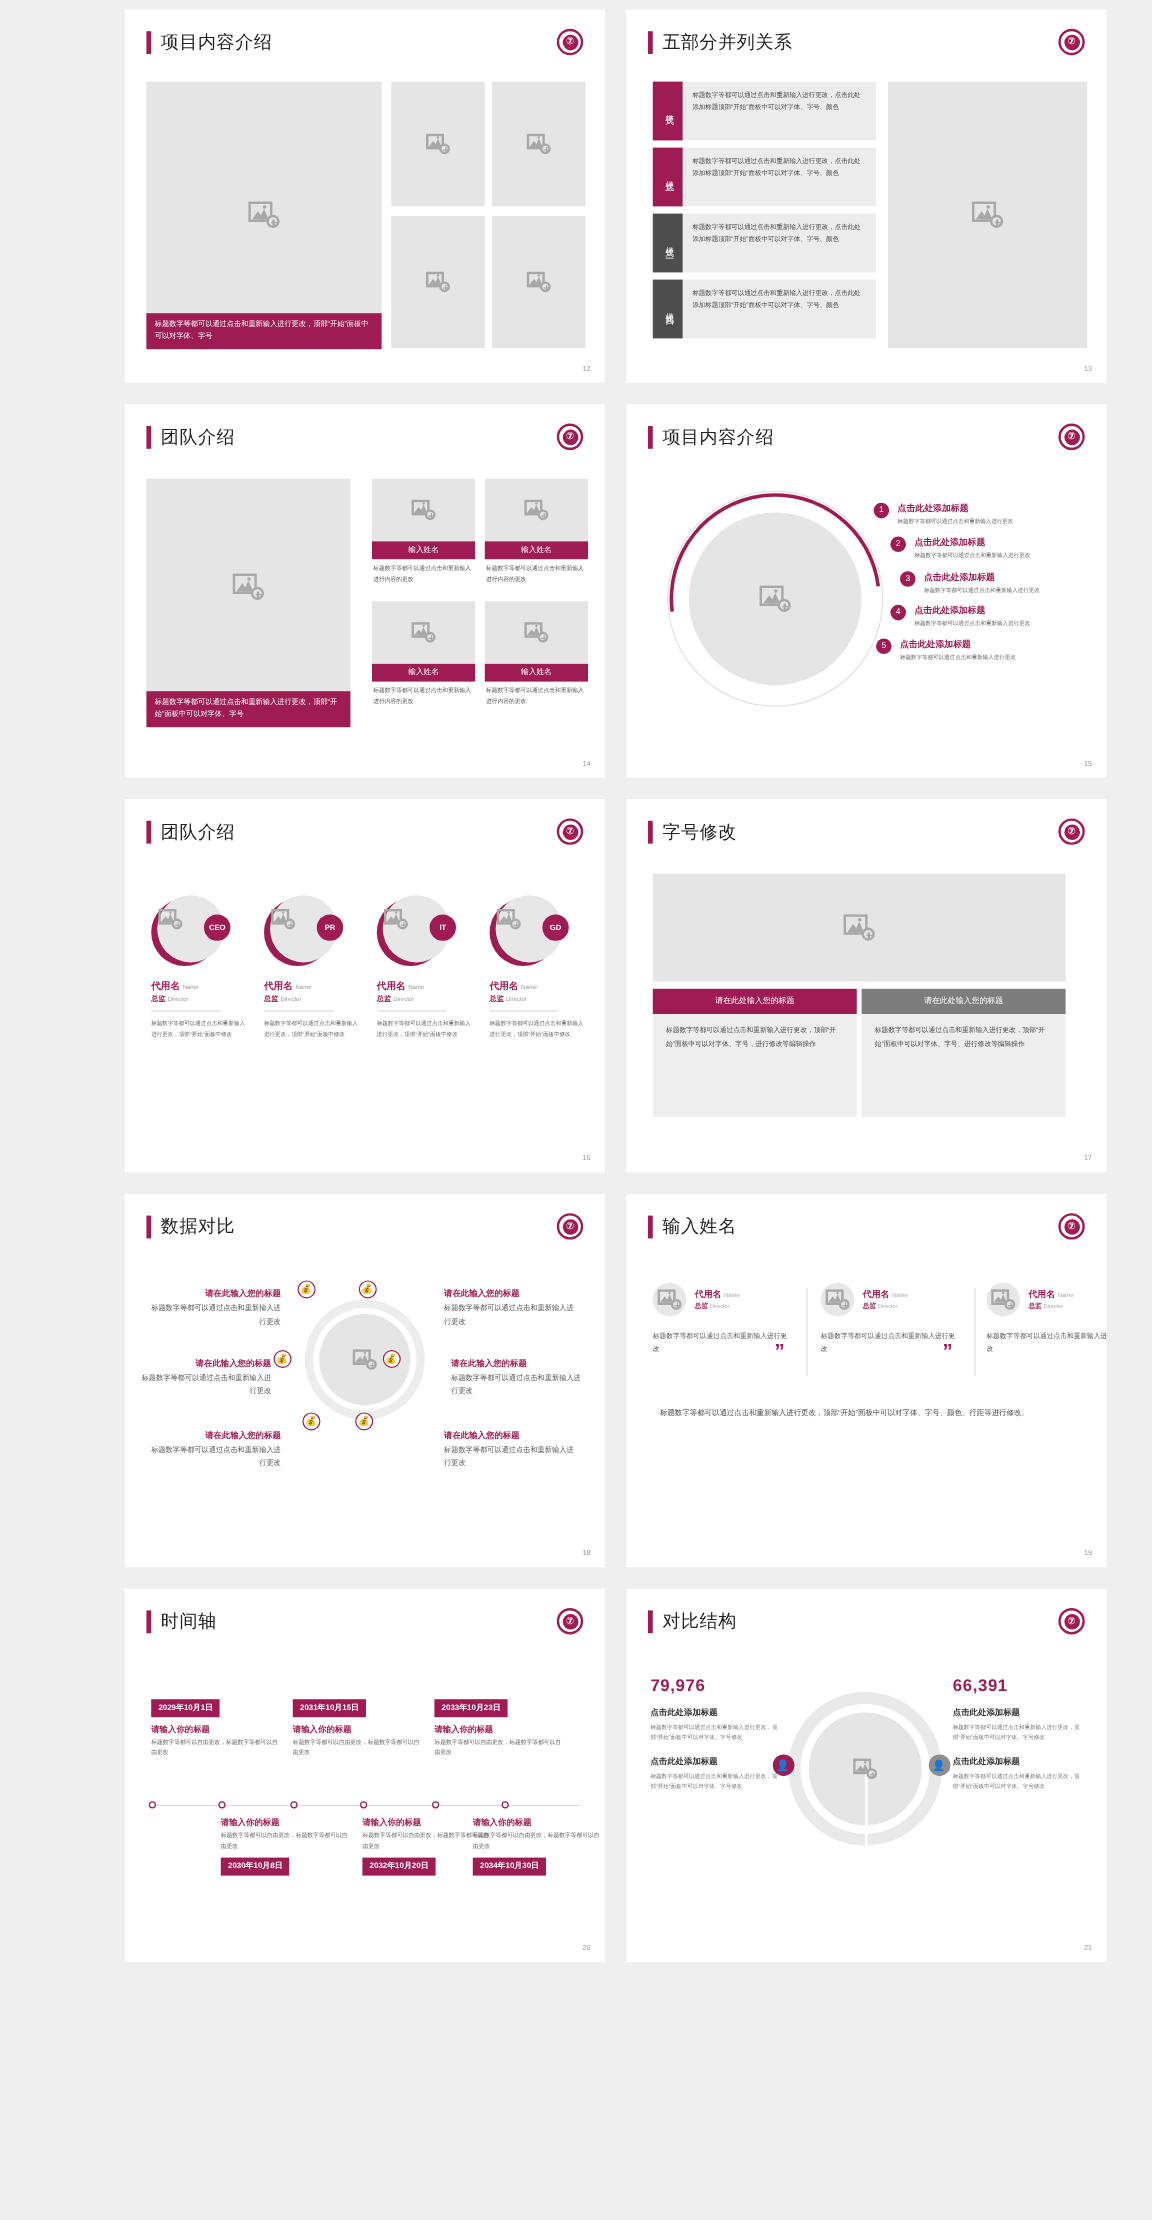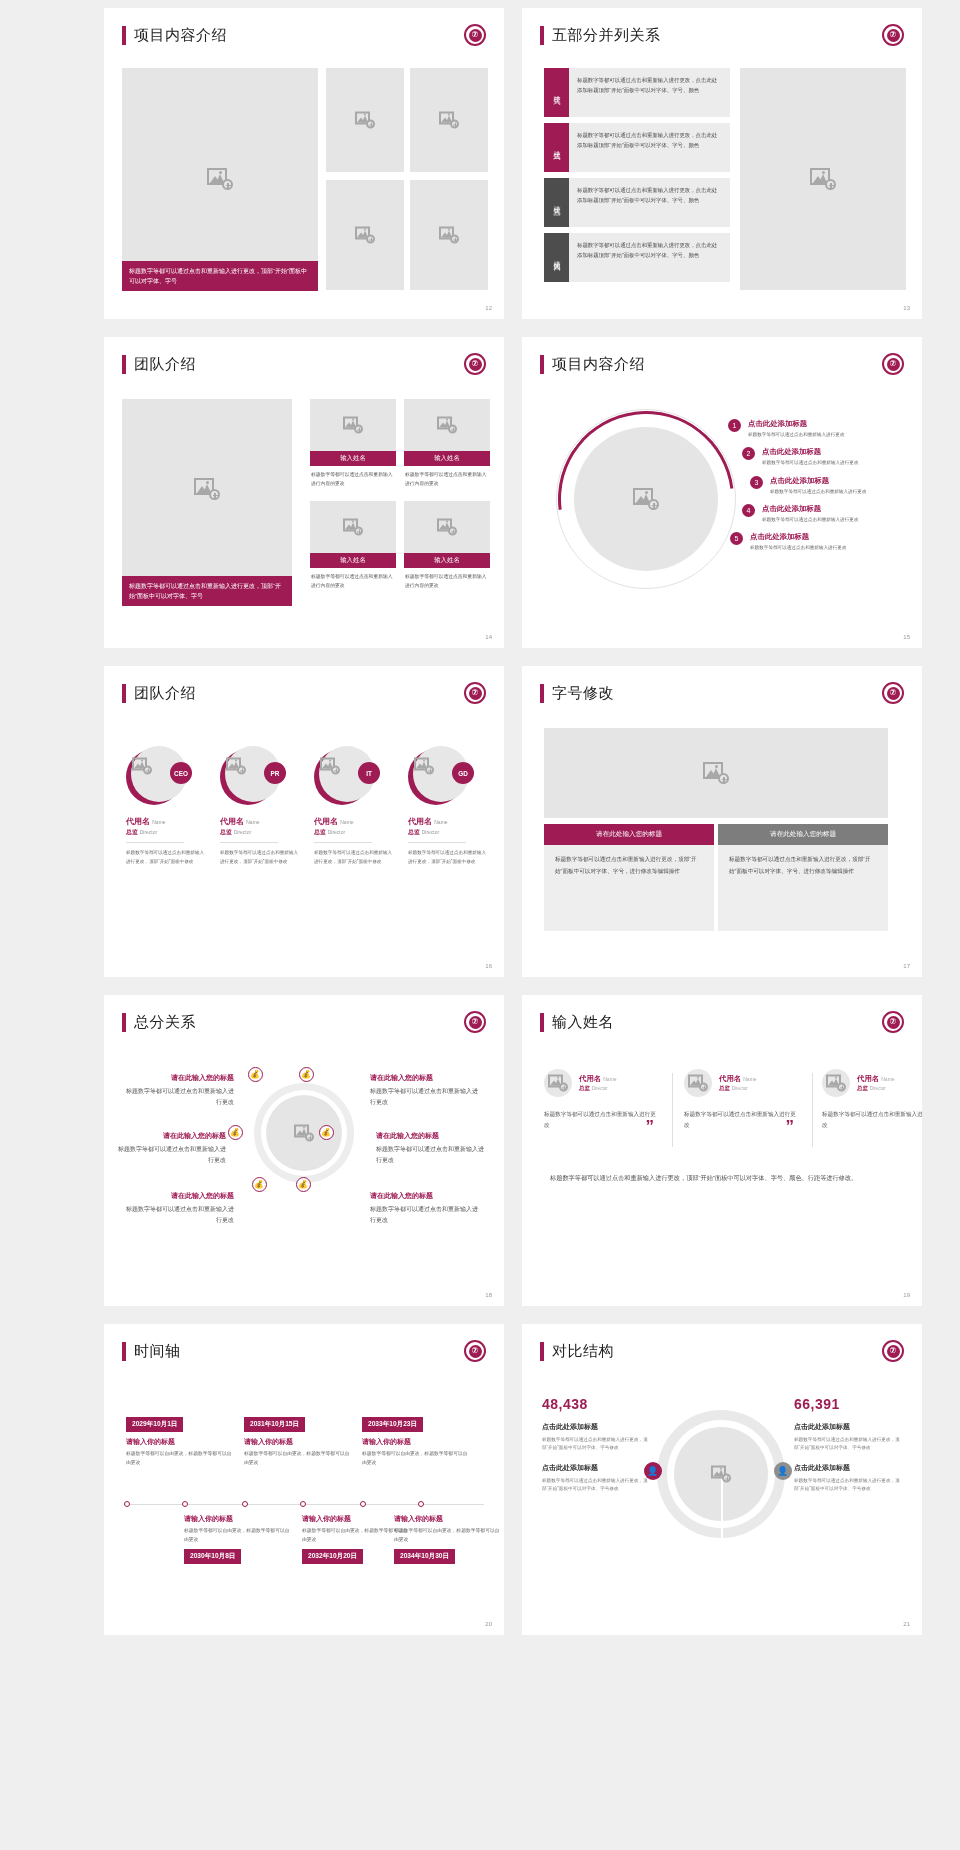--- a/index.html
+++ b/index.html
@@ -536,21 +536,21 @@
     <div class="half r">
       <div class="bn">请在此处输入您的标题</div>
       <div class="bd">标题数字等都可以通过点击和重新输入进行更改，顶部“开始”面板中可以对字体、字号、进行修改等编辑操作</div>
     </div>
     <div class="pgno">17</div>
   </div>
 
   <div class="slide s18">
     <div class="hdr">
       <span class="bar"></span>
-      <span class="ttl">总分关系</span>
+      <span class="ttl">数据对比</span>
     </div>
     <div class="logo">
         <span class="g">⑦</span>
       </div>
 
     <div class="hub">
       <span class="o1"></span>
         <span class="o2"></span>
         <span class="o3"></span>
       <span class="phico sm" style="left:50%;top:50%;transform:translate(-50%,-50%);">
@@ -753,21 +753,21 @@
           <i class="mt"></i>
           <i class="mt2"></i>
           <i class="dt"></i>
           <i class="pl"></i>
         </span>
     </div>
     <div class="pin" style="left:122px;top:138px;">👤</div>
     <div class="pin pinR" style="left:252px;top:138px;">👤</div>
 
     <div class="side sideL" style="left:20px;top:72px;">
-      <div class="num">48,438</div>
+      <div class="num">79,976</div>
       <div class="st">点击此处添加标题</div>
       <div class="sp">标题数字等都可以通过点击和重新输入进行更改，顶部“开始”面板中可以对字体、字号修改</div>
       <div class="st">点击此处添加标题</div>
       <div class="sp">标题数字等都可以通过点击和重新输入进行更改，顶部“开始”面板中可以对字体、字号修改</div>
     </div>
     <div class="side sideR" style="left:272px;top:72px;">
       <div class="num">66,391</div>
       <div class="st">点击此处添加标题</div>
       <div class="sp">标题数字等都可以通过点击和重新输入进行更改，顶部“开始”面板中可以对字体、字号修改</div>
       <div class="st">点击此处添加标题</div>

